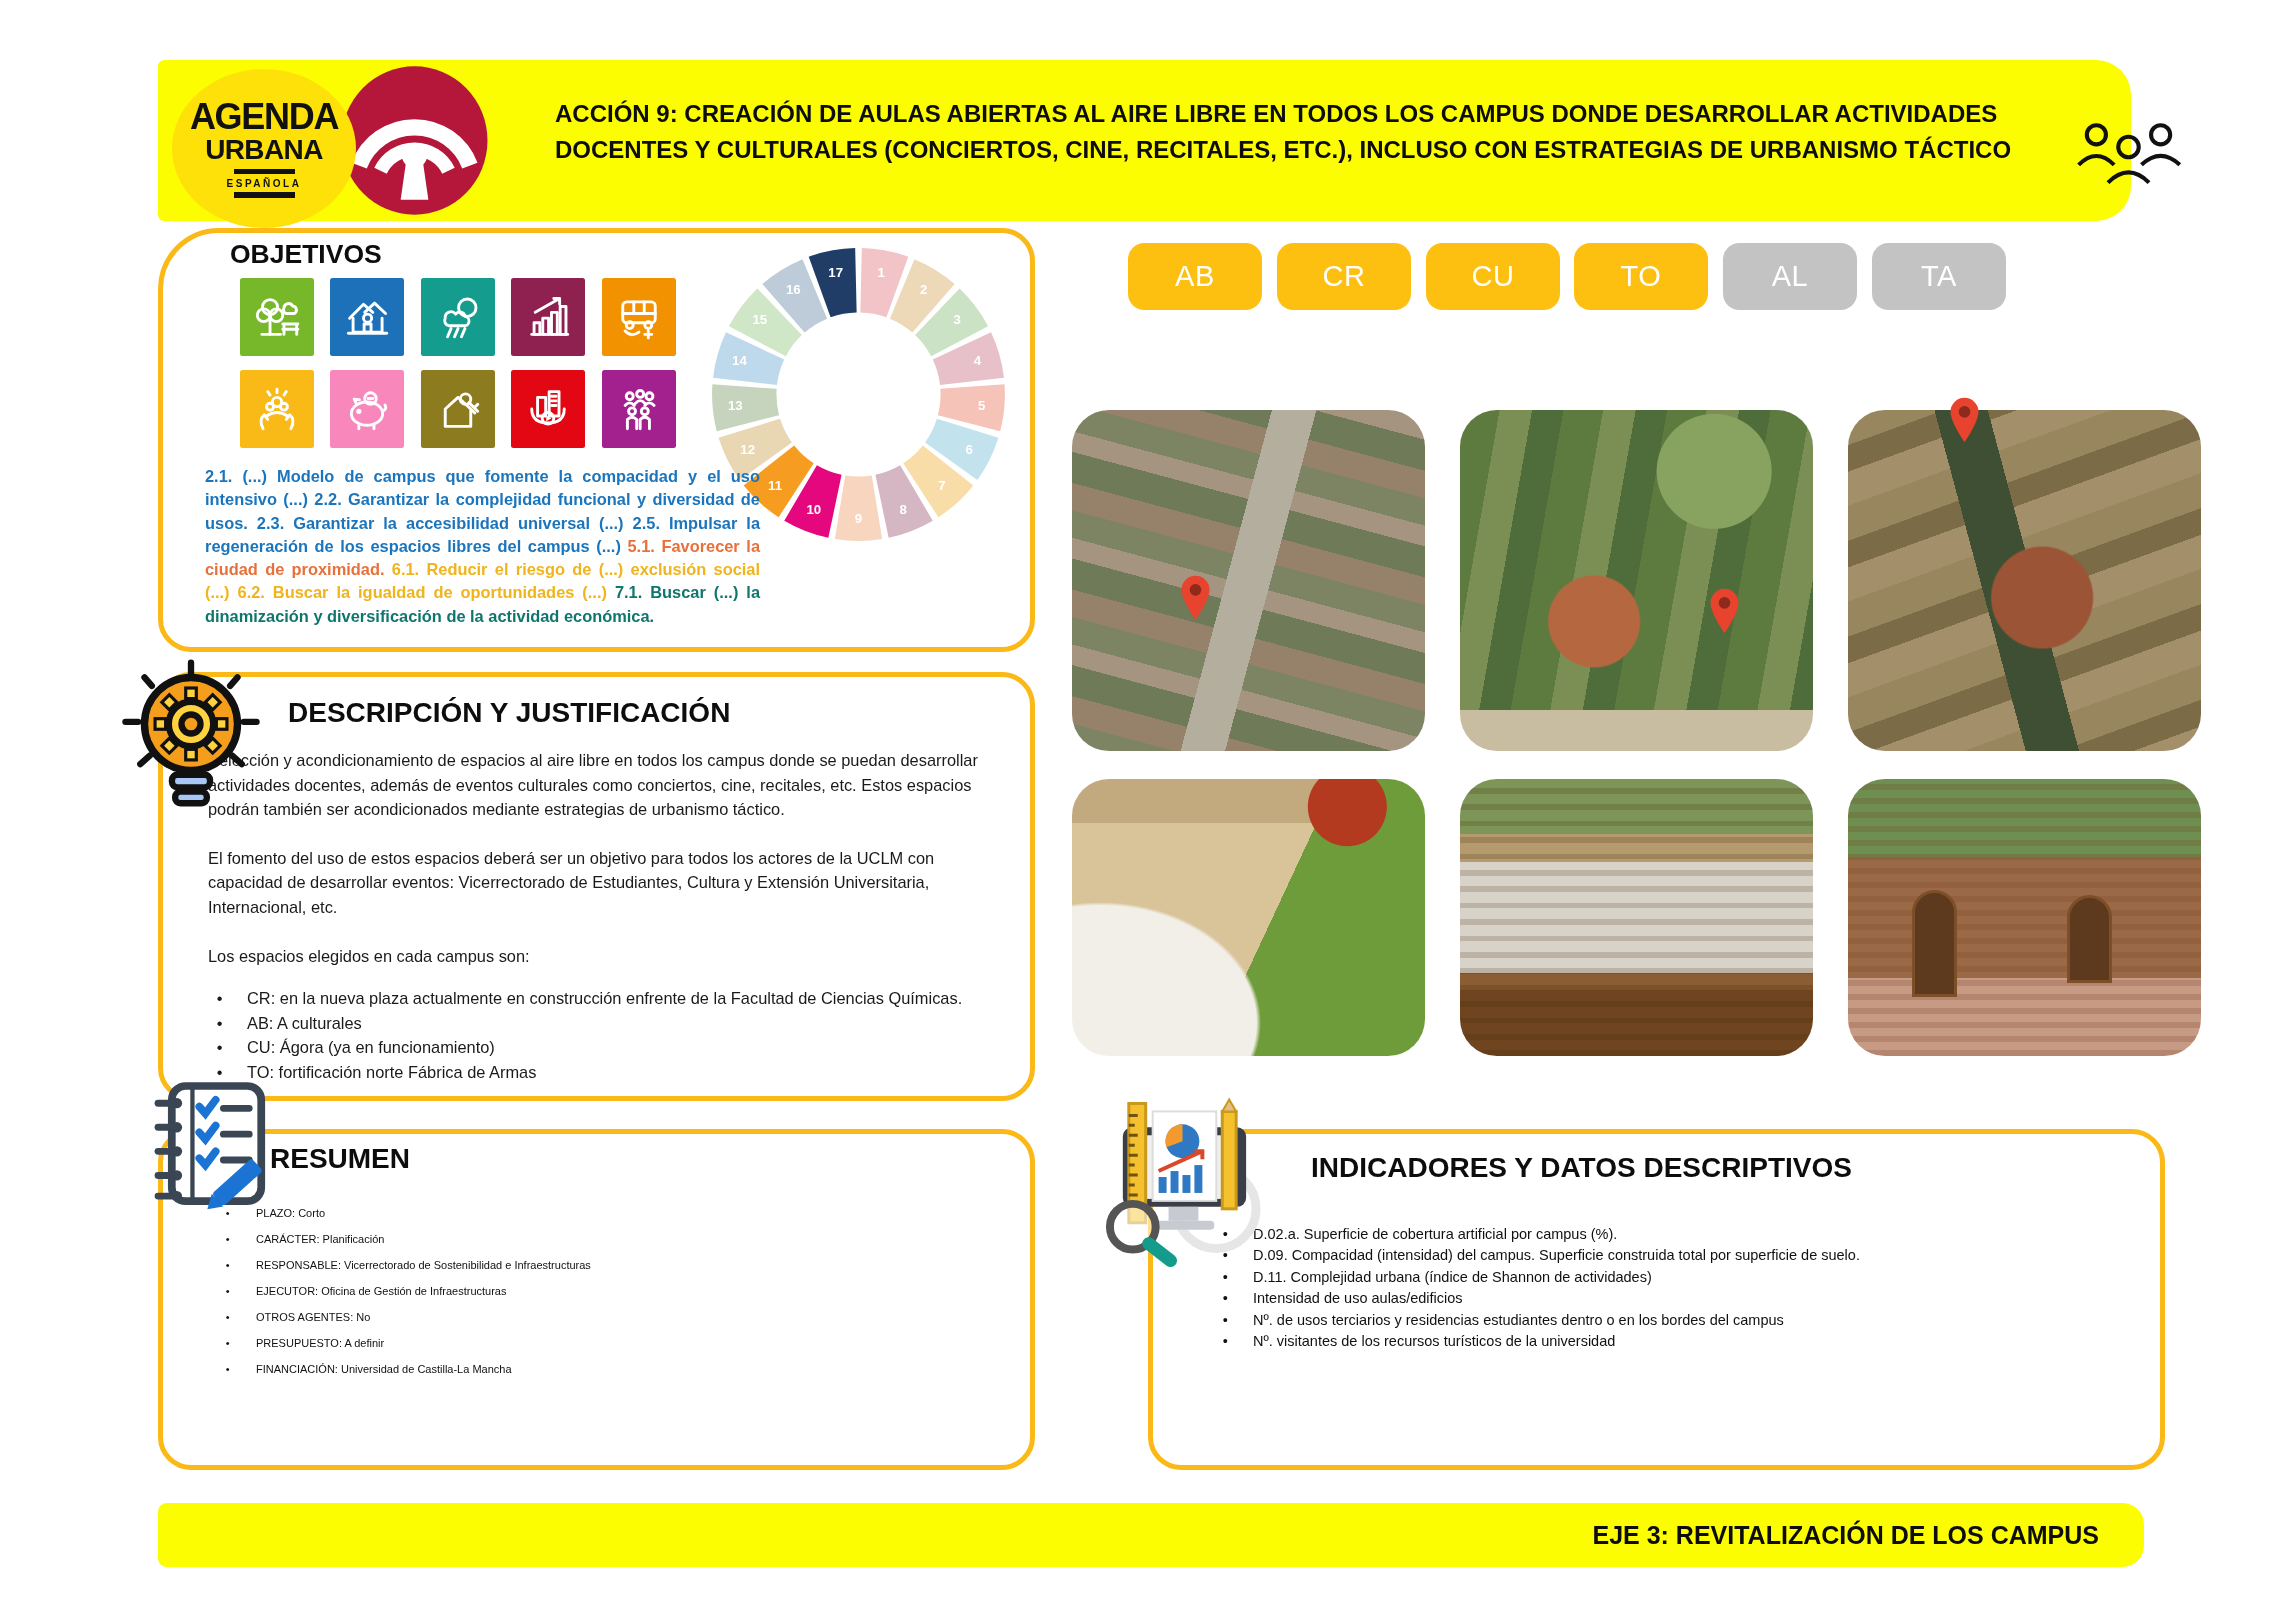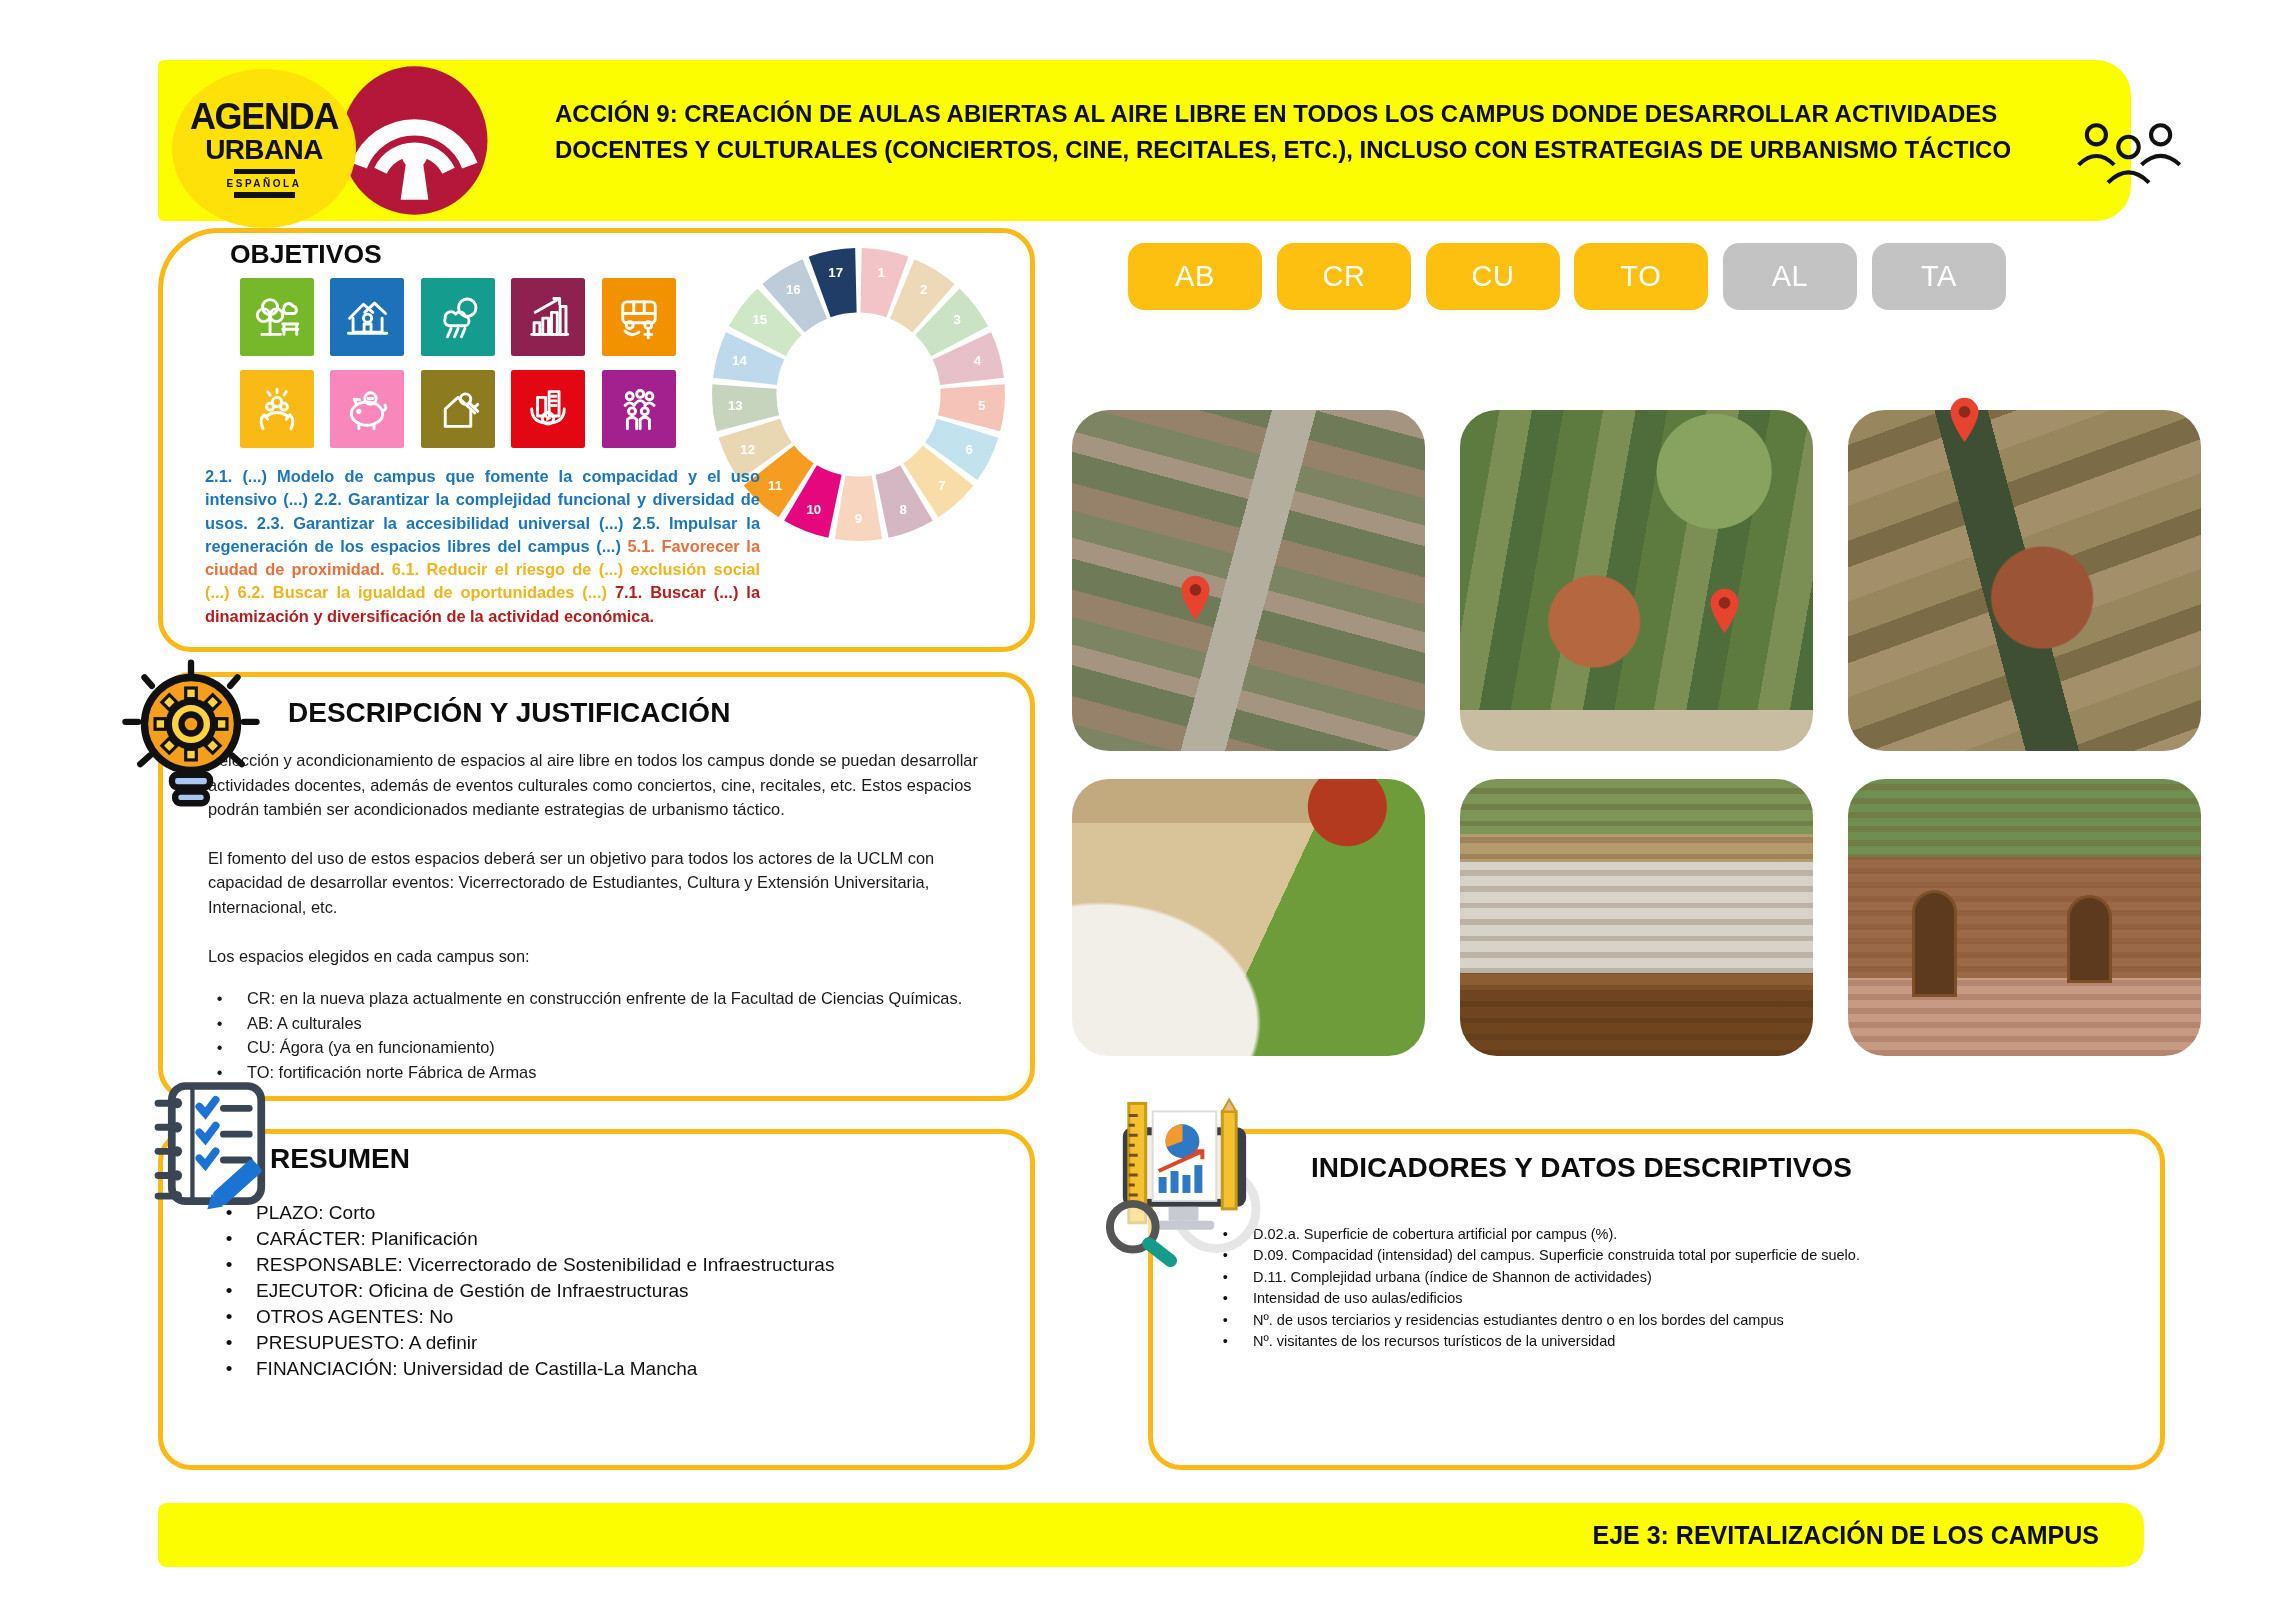--- a/index.html
+++ b/index.html
@@ -25,36 +25,36 @@
   
   .box-objetivos{left:158px;top:228px;width:877px;height:424px;border-top-left-radius:61px;}
   .obj-title{position:absolute;left:55px;top:6.3px;font-size:26.5px;margin-left:12px;}
   .tiles{position:absolute;left:77px;top:45px;width:441px;display:grid;
          grid-template-columns:repeat(5,74px);grid-auto-rows:78px;gap:14px 16.4px;}
   .tile{border-radius:2.5px;display:flex;align-items:center;justify-content:center;}
   .tile svg{width:58px;height:58px;stroke:#fff;fill:none;stroke-width:5;stroke-linecap:round;stroke-linejoin:round;}
   .wheel{position:absolute;left:544px;top:10px;width:303px;height:303px;}
   .obj-par{position:absolute;left:42px;top:232px;width:555px;margin:0;font-size:16.4px;font-weight:600;
            line-height:1.42;text-align:justify;}
-  .seg-blue{color:#1B75BC;} .seg-orange{color:#E8703A;} .seg-yellow{color:#F0B41C;} .seg-pink{color:#b91c1c;}
+  .seg-blue{color:#1B75BC;} .seg-orange{color:#E8703A;} .seg-yellow{color:#F0B41C;} .seg-pink{color:#0f766e;}
   
   .box-desc{left:158px;top:672px;width:877px;height:429px;}
   .bulb-icon{position:absolute;left:117px;top:657px;width:148px;height:172px;z-index:4;}
   .desc-title{position:absolute;left:125px;top:20px;font-size:28px;}
   .desc-body{position:absolute;left:45px;top:71px;width:792px;font-size:16.4px;line-height:1.5;color:#1a1a1a;}
   .desc-body p{margin:0 0 24px 0;}
   .desc-body p.intro{margin-bottom:18px;}
   ul.dotlist{list-style:none;margin:0;padding:0;}
   ul.dotlist li{position:relative;padding-left:39px;margin:0;}
   ul.dotlist li::before{content:"•";position:absolute;left:8.8px;}
   
   .box-resumen{left:158px;top:1129px;width:877px;height:341px;}
   .note-icon{position:absolute;left:146px;top:1073px;width:129px;height:155px;z-index:4;}
   .res-title{position:absolute;left:107px;top:8.8px;font-size:28px;}
-  .res-list{position:absolute;left:54px;top:66px;width:782px;font-size:19px;line-height:26px;}
+  .res-list{position:absolute;left:54px;top:66px;width:782px;font-size:11px;line-height:26px;}
   .res-list li{padding-left:44px;}
   .res-list li::before{left:10px;}
   
   .box-ind{left:1148px;top:1129px;width:1017px;height:341px;}
   .monitor-icon{position:absolute;left:1095px;top:1096px;width:169px;height:172px;z-index:4;}
   .ind-title{position:absolute;left:158px;top:17.7px;font-size:28px;}
   .ind-list{position:absolute;left:61px;top:90px;width:921px;font-size:14.5px;line-height:21.4px;}
   .ind-list li{padding-left:49px;}
   .ind-list li::before{left:12.6px;}
   

